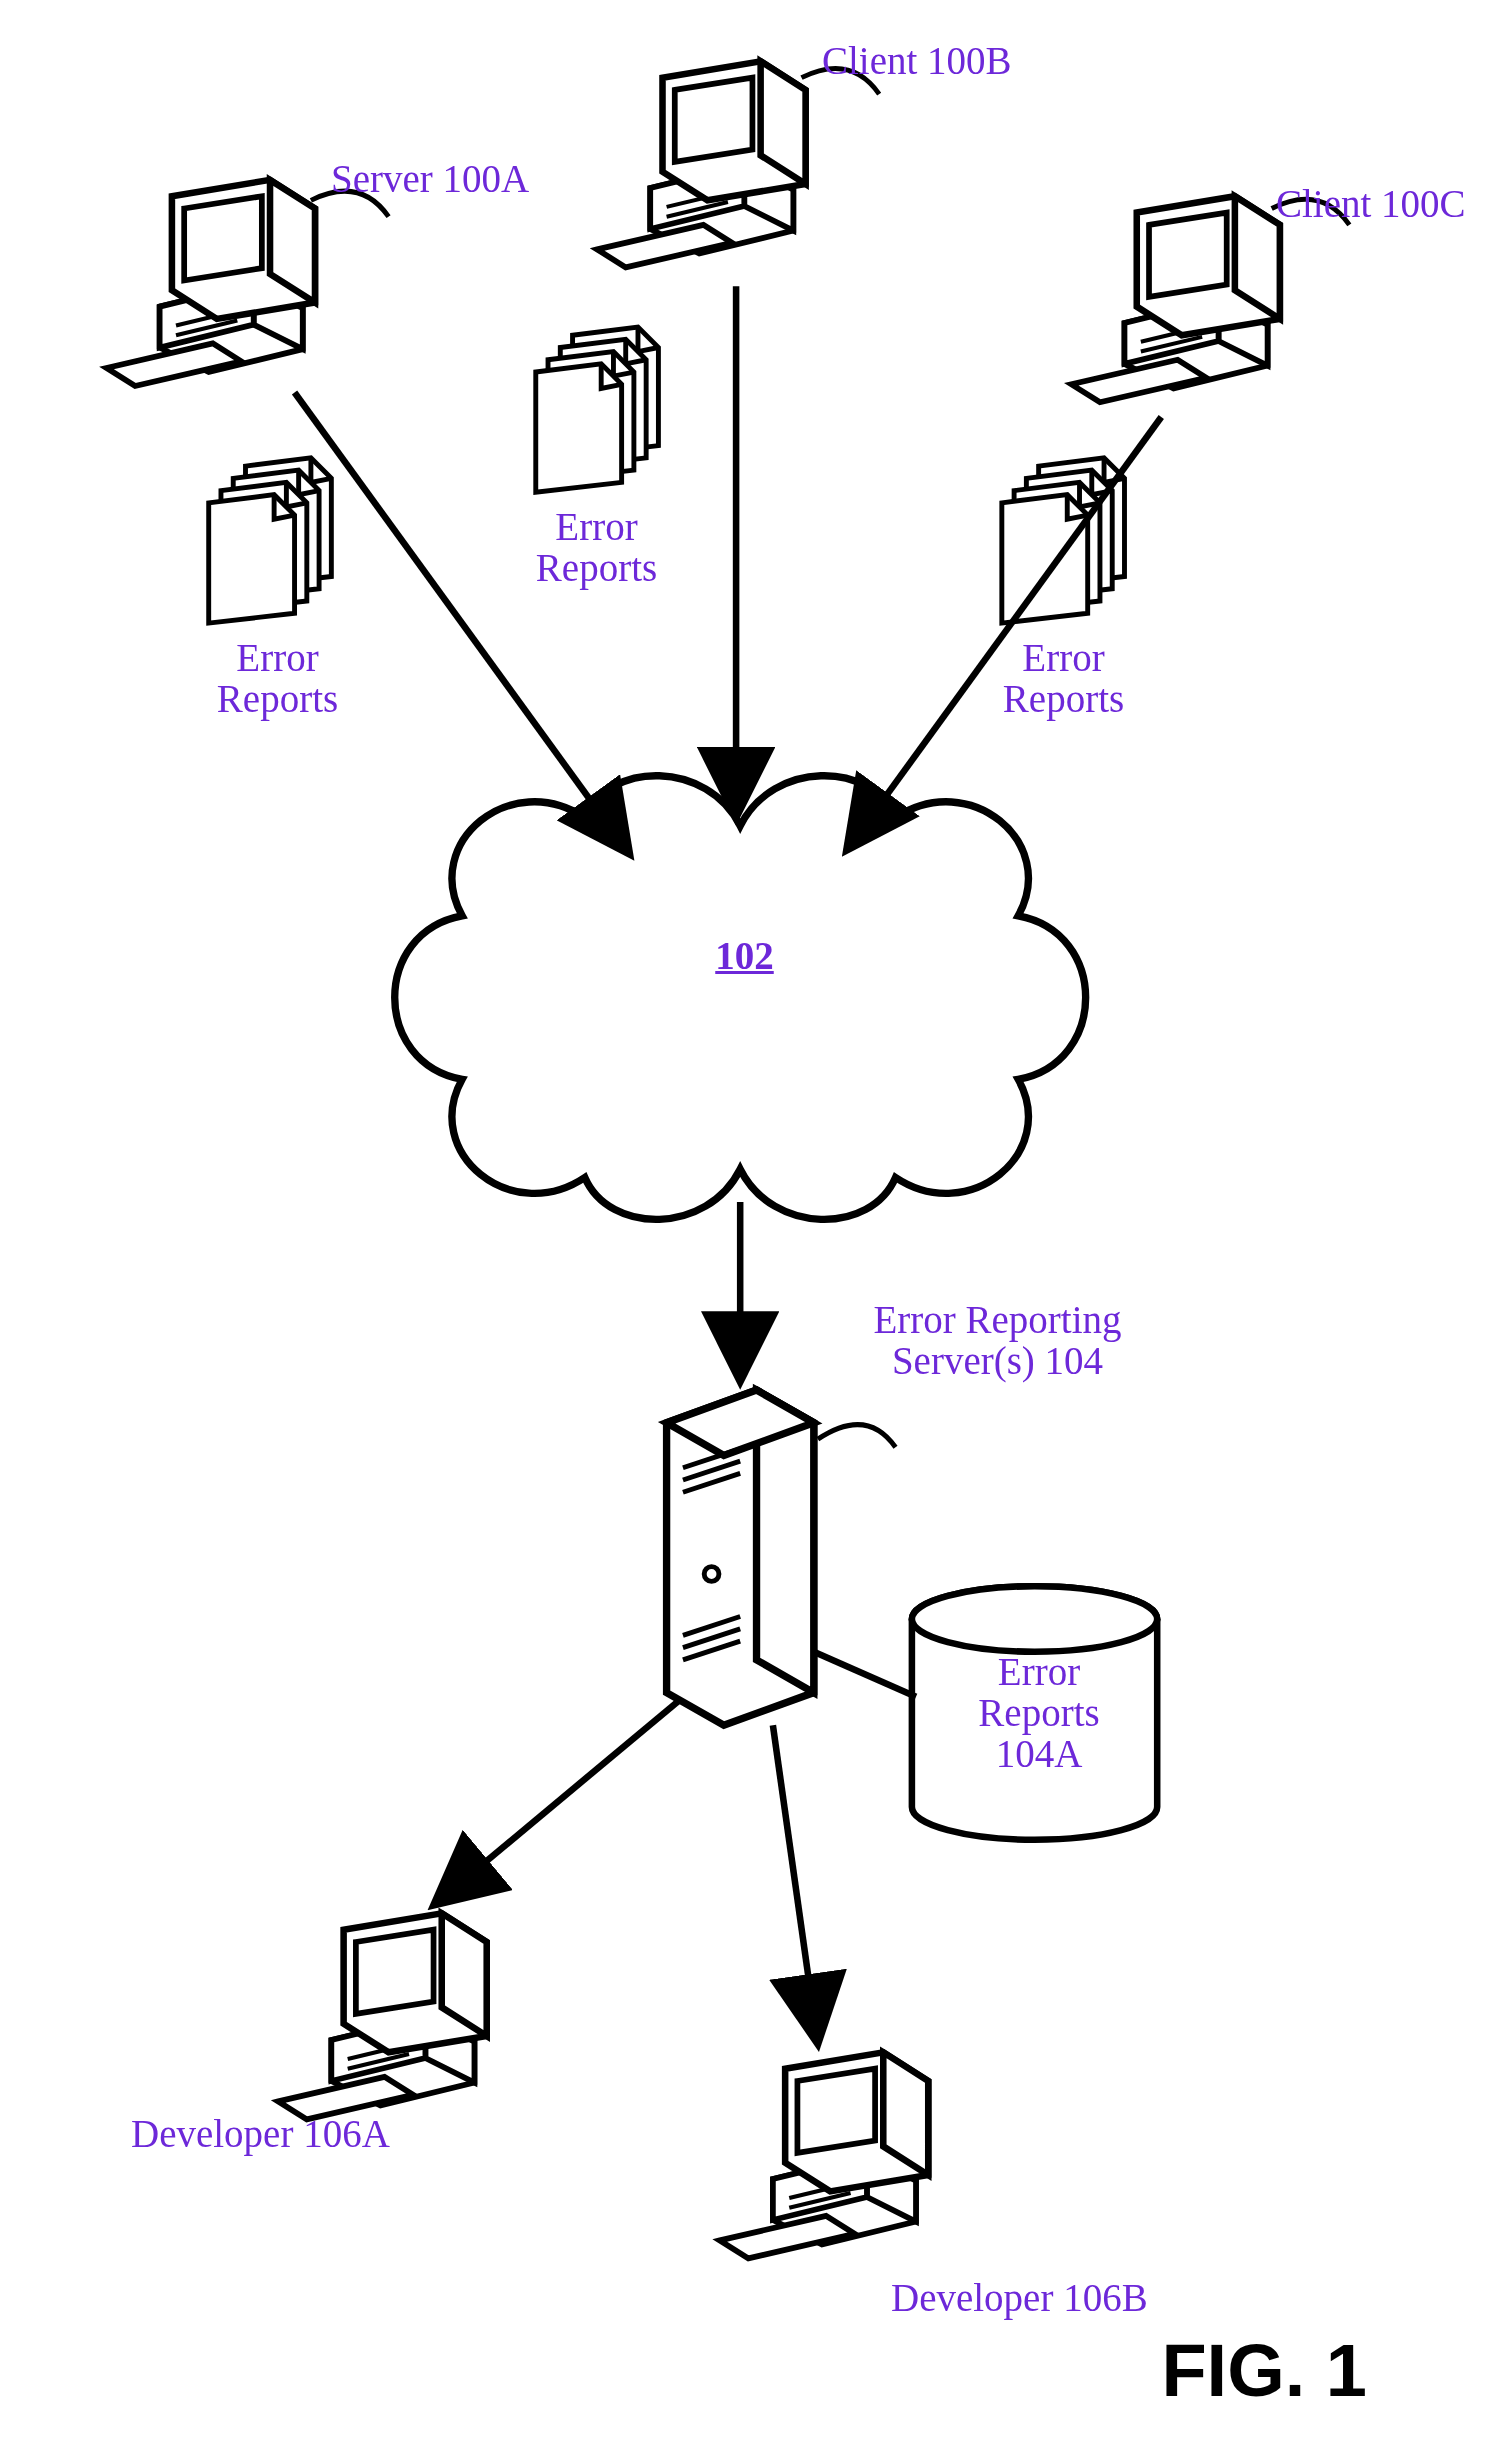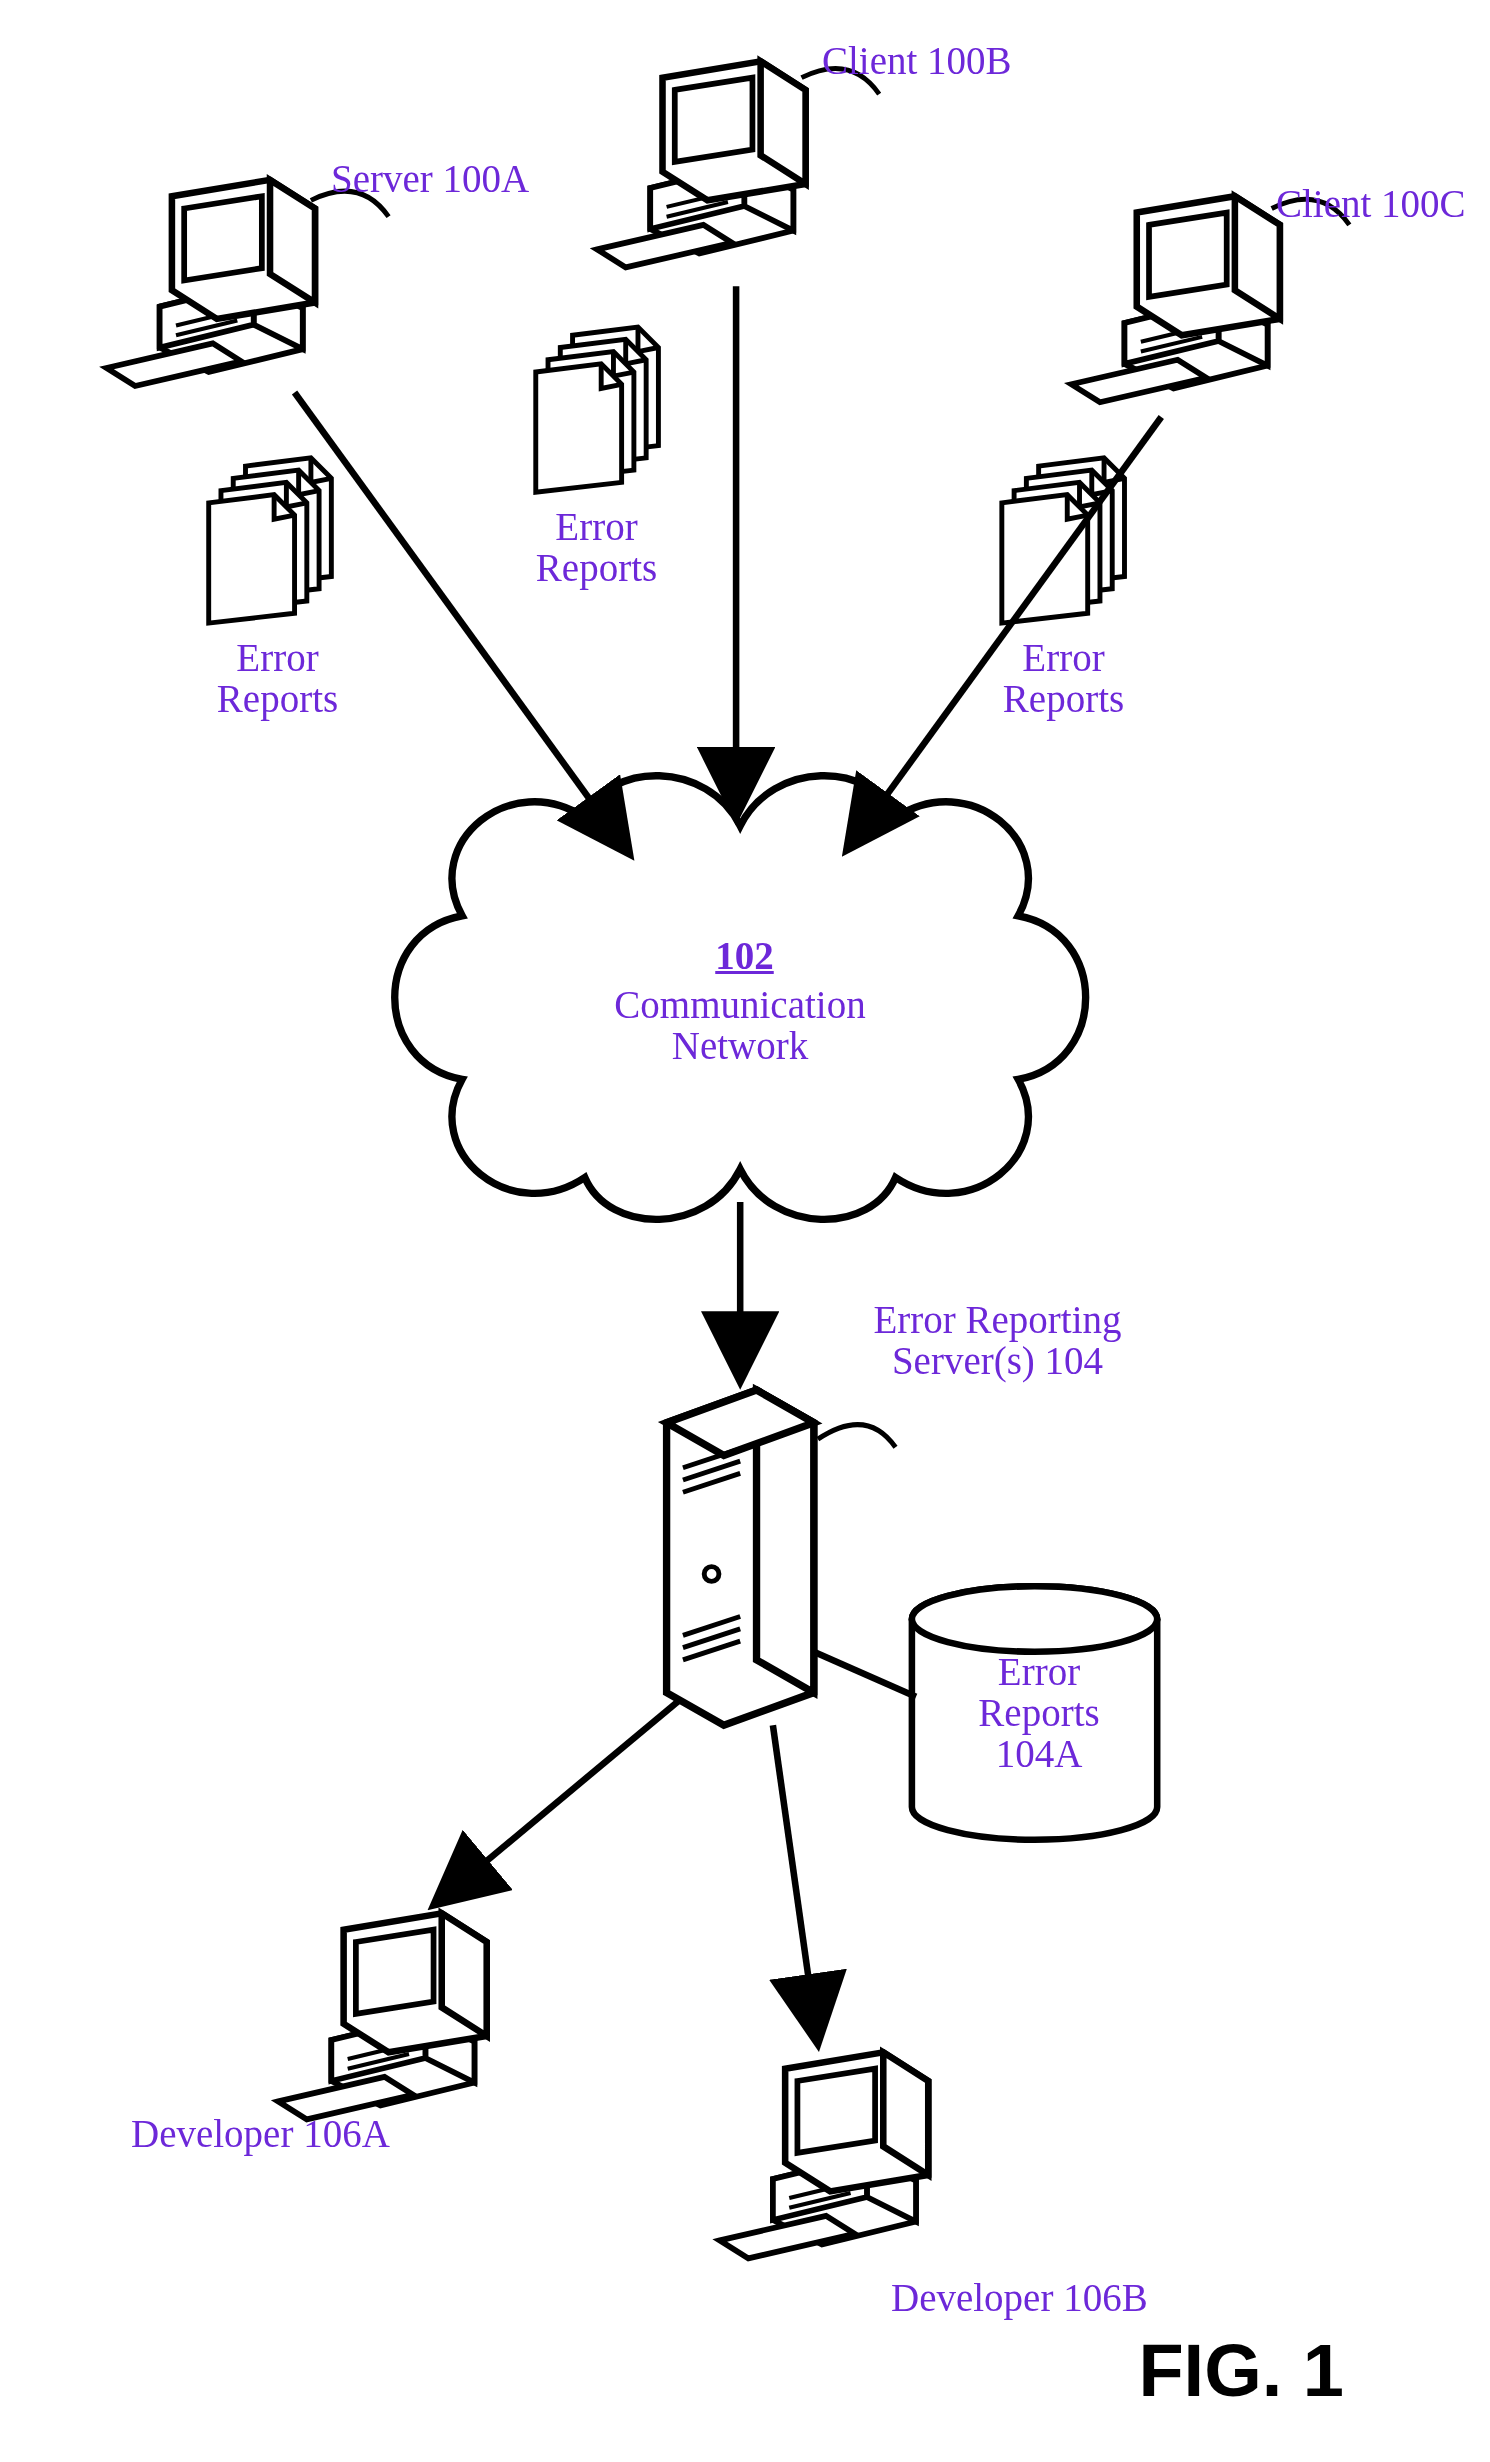--- a/index.html
+++ b/index.html
@@ -122,28 +122,26 @@
 <div class="lbl" style="left:1276px; top:184px;">Client 100C</div>
 
 <div class="lbl" style="left:204px; top:638px; width:147px; white-space:pre-line;">Error
 Reports</div>
 <div class="lbl" style="left:523px; top:507px; width:147px; white-space:pre-line;">Error
 Reports</div>
 <div class="lbl" style="left:990px; top:638px; width:147px; white-space:pre-line;">Error
 Reports</div>
 
 <div class="lbl" style="left:622px; top:936px; width:245px;font-weight:bold;"><span style="text-decoration:underline;">102</span></div>
-<div class="lbl" style="left:597px; top:985px; width:286px; white-space:pre-line;">Communication
-Network</div>
 
 <div class="lbl" style="left:842px; top:1300px; width:311px; white-space:pre-line;">Error Reporting
 Server(s) 104</div>
 
 <div class="lbl" style="left:953px; top:1652px; width:172px; white-space:pre-line;">Error
 Reports
 104A</div>
 
 <div class="lbl" style="left:131px; top:2114px;">Developer 106A</div>
 <div class="lbl" style="left:891px; top:2278px;">Developer 106B</div>
 
-<div class="figlbl" style="right:147px; bottom:49px;">FIG. 1</div>
+<div class="figlbl" style="right:124px; bottom:49px;">FIG. 1</div>
 </div>
 
 
 </body></html>

